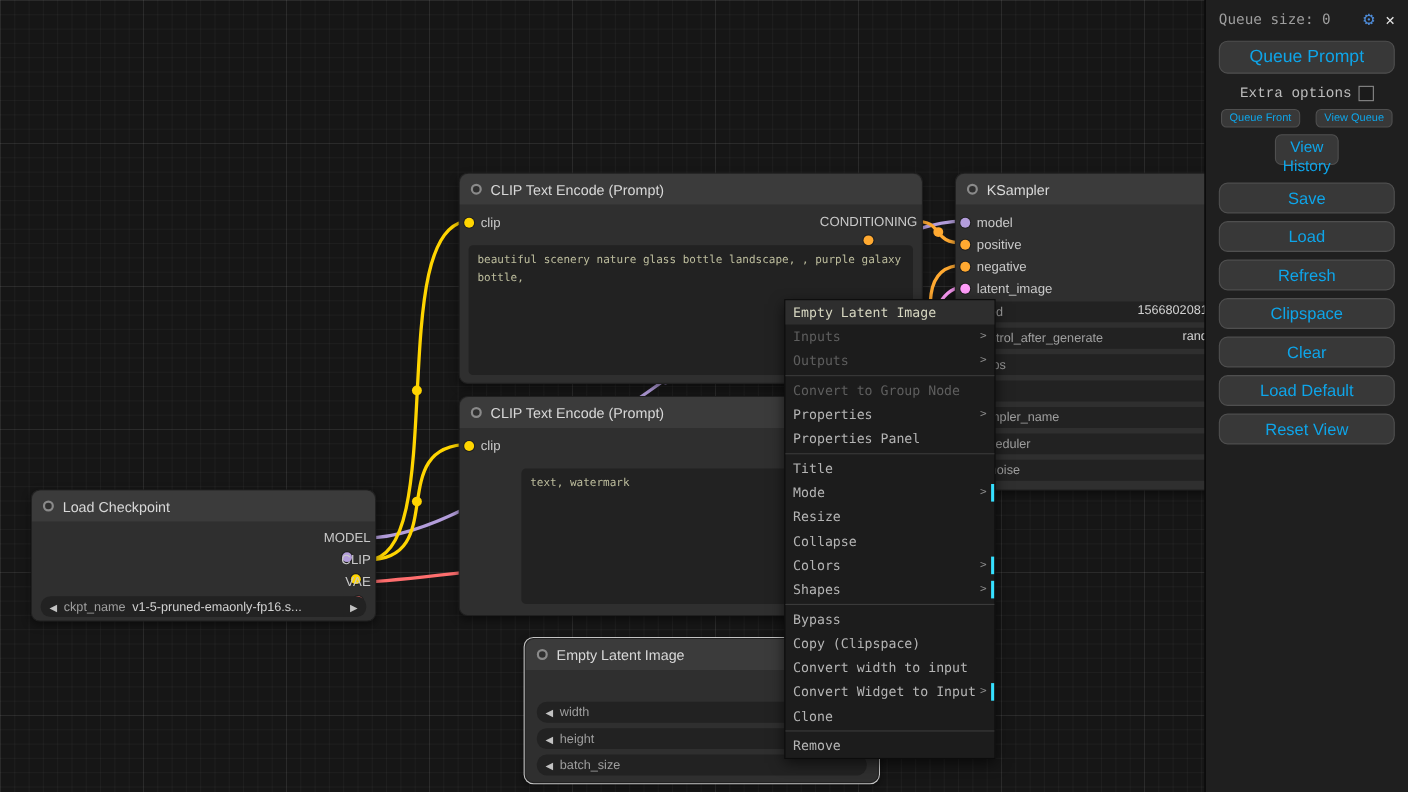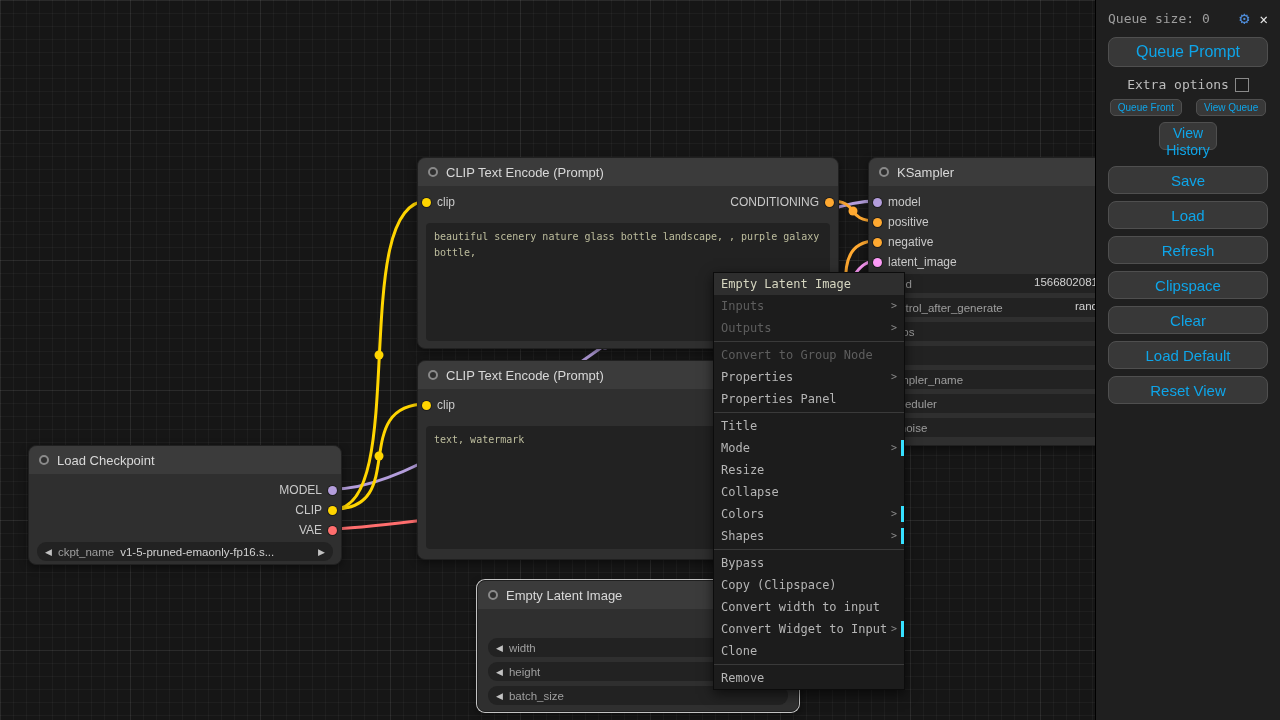--- a/index.html
+++ b/index.html
@@ -21,21 +21,21 @@
         border-radius:8px;box-shadow:0 3px 8px rgba(0,0,0,.45);}
   .node.selected{box-shadow:0 0 0 1px rgba(255,255,255,.75),0 3px 8px rgba(0,0,0,.45);}
   .node-title{height:28px;background:#3b3b3b;border-radius:8px 8px 0 0;
         display:flex;align-items:center;padding:0 10px;gap:8px;
         color:#d8d8d8;font-size:13px;}
   .collapse-dot{width:10px;height:10px;border-radius:50%;border:2px solid #8a8a8a;
         background:#2f2f2f;box-sizing:border-box;flex:0 0 auto;}
   .slot{position:absolute;height:16px;display:flex;align-items:center;gap:6px;
         font-size:12px;color:#c9c9c9;}
   .slot.in{left:4px;}
-  .slot.out{right:4px;flex-direction:row;}
+  .slot.out{right:4px;flex-direction:column;}
   .dot{width:9px;height:9px;border-radius:50%;flex:0 0 auto;
        box-shadow:0 0 0 1px rgba(0,0,0,.35);}
   .dot-model{background:#b39ddb;}
   .dot-clip{background:#ffd500;}
   .dot-vae{background:#ff6e6e;}
   .dot-cond{background:#ffa931;}
   .dot-latent{background:#ff9cf9;}
   .prompt-text{position:absolute;left:8px;right:8px;border:none;resize:none;overflow:hidden;
        background:#222;border-radius:4px;color:#bdbd9d;
        font-family:"DejaVu Sans Mono",monospace;font-size:10px;line-height:1.55;
@@ -67,21 +67,21 @@
   .sidebar{position:absolute;top:0;right:0;width:185px;height:720px;z-index:20;
        background:#1f1f1f;border-left:1px solid #000;box-sizing:border-box;
        padding:10px 12px;font-family:"DejaVu Sans Mono",monospace;color:#c9c9c9;}
   .queue-row{display:flex;align-items:center;font-size:13px;color:#9e9e9e;margin-bottom:10px;}
   .gear{margin-left:auto;color:#4e8cd9;font-size:17px;cursor:pointer;line-height:1;}
   .close{margin-left:10px;color:#e8e8e8;font-size:14px;cursor:pointer;line-height:1;}
   .btn{display:block;background:#383838;border:1px solid #4f4f4f;border-radius:8px;
        color:#0ea5e9;font-family:Liberation Sans, sans-serif;cursor:pointer;}
   .btn.big{width:100%;height:30px;font-size:16px;margin-bottom:10px;}
   .extra-row{display:flex;align-items:center;justify-content:center;gap:6px;
-       font-size:13px;color:#bdbdbd;margin-bottom:7px;}
+       font-size:13px;color:#bdbdbd;margin-bottom:7px;font-family:Liberation Mono, monospace;}
   .checkbox{width:12px;height:12px;border:1px solid #8a8a8a;background:#1b1b1b;
        display:inline-block;}
   .small-row{display:flex;justify-content:center;gap:14px;margin-bottom:6px;}
   .btn.tiny{font-size:10px;height:17px;padding:0 7px;border-radius:5px;}
   .vh-row{display:flex;justify-content:center;margin-bottom:6px;}
   .btn.vh{font-size:14px;width:58px;height:28px;line-height:1.2;padding:2px;border-radius:6px;}
   .btn.main{width:100%;height:28px;font-size:15px;margin:0 0 7px 0;}
   .btn.first-main{margin-top:16px;}
 </style>
 </head>
@@ -150,21 +150,21 @@
     <span>CLIP Text Encode (Prompt)</span>
   </div>
   <div class="slot in" style="top:36px">
     <span class="dot dot-clip"></span>
     <span>clip</span>
   </div>
   <div class="slot out" style="top:36px">
     <span>CONDITIONING</span>
     <span class="dot dot-cond"></span>
   </div>
-  <textarea class="prompt-text" style="top: 65px; height: 123px;" readonly="">text, watermark</textarea>
+  <textarea class="prompt-text" style="top: 65px; height: 123px; margin-left: 48px;" readonly="">text, watermark</textarea>
 </div>
 
 <div class="node" style="left:868px;top:157px;width:290px;height:287px">
   <div class="node-title">
     <span class="collapse-dot"></span>
     <span>KSampler</span>
   </div>
   <div class="slot in" style="top:36px">
     <span class="dot dot-model"></span>
     <span>model</span>

